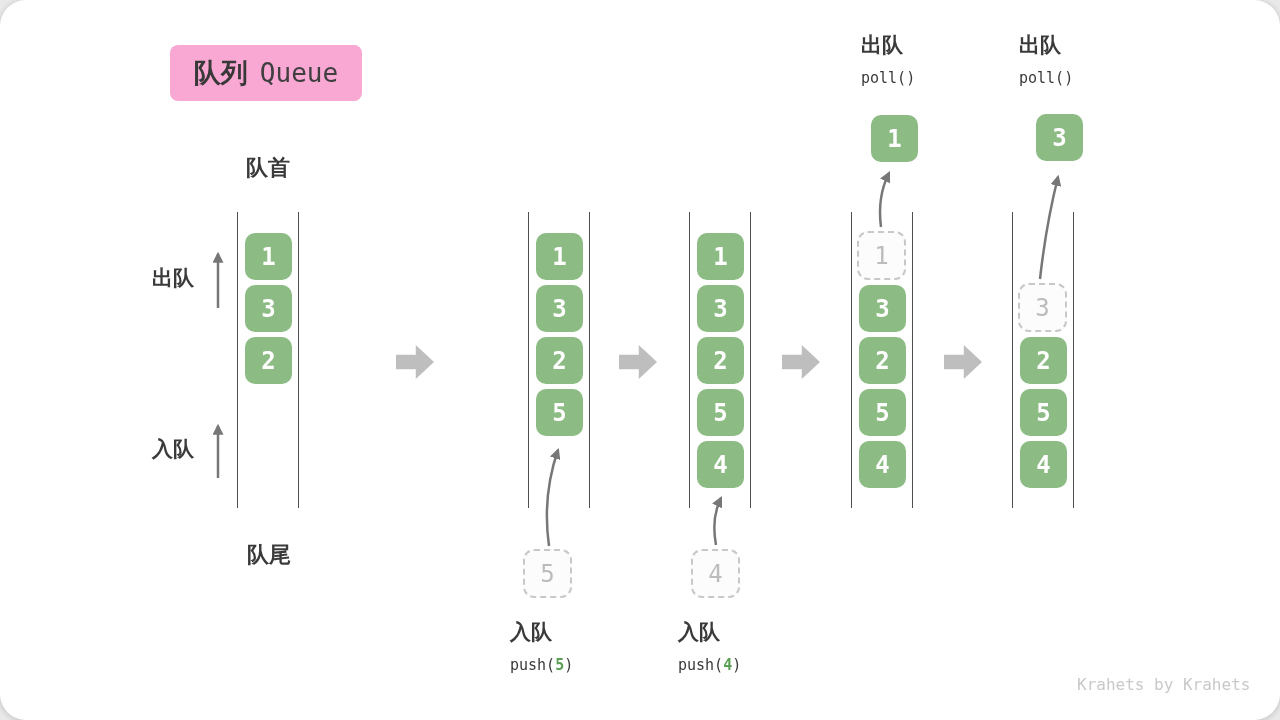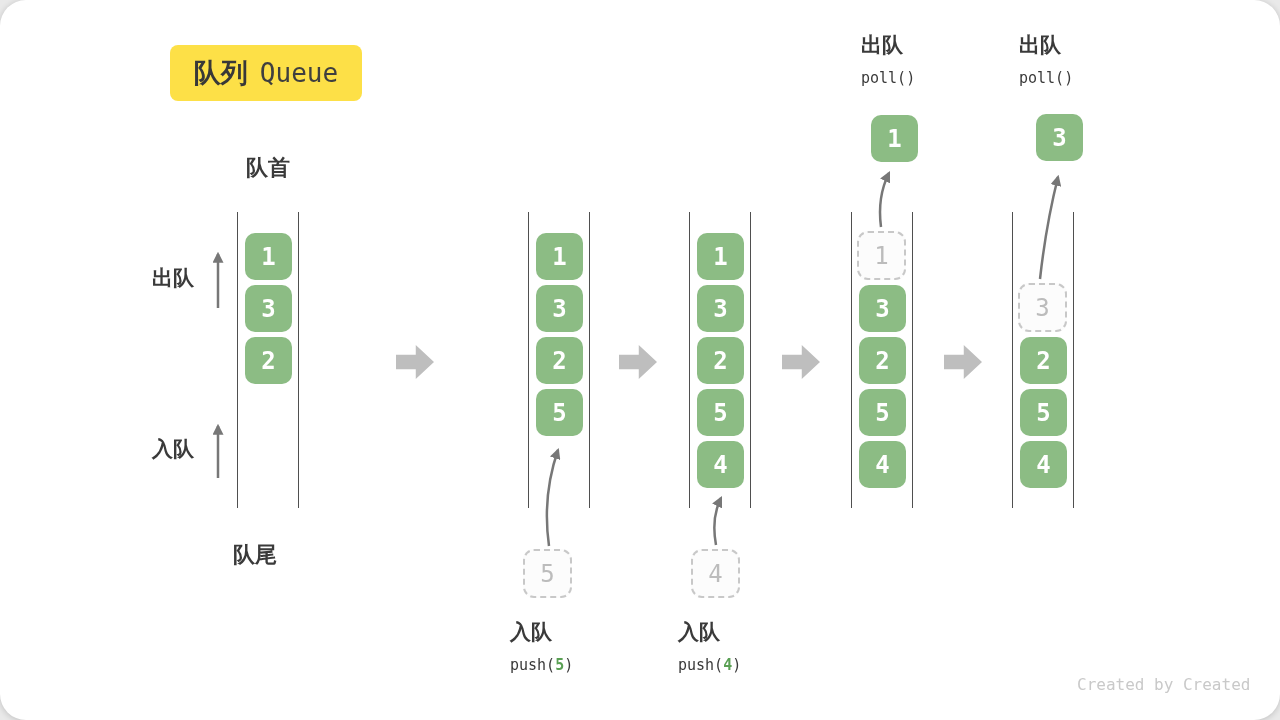--- a/index.html
+++ b/index.html
@@ -9,21 +9,21 @@
     font-family:"DejaVu Sans","Liberation Sans",sans-serif;
     position:relative;overflow:hidden;
   }
   .canvas{
     position:absolute;left:0;top:0;width:1280px;height:720px;
     background:#ffffff;border-radius:26px;
     box-shadow:0 1px 6px rgba(0,0,0,0.18);
   }
   .title-box{
     position:absolute;left:170px;top:45px;width:192px;height:56px;
-    background:#fde047;border-radius:8px;
+    background:#f9a8d4;border-radius:8px;
     display:flex;align-items:center;justify-content:center;gap:12px;
   }
   .title-zh{font-size:27px;font-weight:bold;color:#383838;}
   .title-en{font-family:"DejaVu Sans Mono","Liberation Mono",monospace;font-size:26px;color:#3f3f3f;}
   .cn-label{
     position:absolute;font-size:21px;font-weight:bold;color:#3a3a3a;white-space:nowrap;
   }
   .col{
     position:absolute;top:212px;height:296px;width:62px;box-sizing:border-box;
     border-left:1.5px solid #4f4f4f;border-right:1.5px solid #4f4f4f;
@@ -65,21 +65,21 @@
 <body>
 
 <div class="canvas">
 
   <div class="title-box">
     <span class="title-zh">队列</span>
     <span class="title-en">Queue</span>
   </div>
 
   <div class="cn-label" style="left:237px;top:153px;width:62px;text-align:center;font-size:22px;">队首</div>
-  <div class="cn-label" style="left:233px;top:540px;width:72px;font-size:22px;">队尾</div>
+  <div class="cn-label" style="left:233px;top:540px;width:72px;text-align:center;font-size:22px;">队尾</div>
   <div class="cn-label" style="left:152px;top:264px;">出队</div>
   <div class="cn-label" style="left:152px;top:435px;">入队</div>
 
   <div class="col" style="left:237px;"></div>
   <div class="col" style="left:528px;"></div>
   <div class="col" style="left:689px;"></div>
   <div class="col" style="left:851px;"></div>
   <div class="col" style="left:1012px;"></div>
 
   <div class="block" style="left:245px;top:233px;">1</div>
@@ -144,15 +144,15 @@
       </marker>
     </defs>
     <path d="M 218 308 L 218 254" stroke="#777777" stroke-width="2.5" fill="none" marker-end="url(#ah)"></path>
     <path d="M 218 478 L 218 426" stroke="#777777" stroke-width="2.5" fill="none" marker-end="url(#ah)"></path>
     <path d="M 549 546 Q 542 496 558 450" stroke="#777777" stroke-width="2.5" fill="none" marker-end="url(#ah)"></path>
     <path d="M 716 545 Q 711 518 721 498" stroke="#777777" stroke-width="2.5" fill="none" marker-end="url(#ah)"></path>
     <path d="M 881 227 Q 877 197 889 173" stroke="#777777" stroke-width="2.5" fill="none" marker-end="url(#ah)"></path>
     <path d="M 1040 279 Q 1046 225 1058 177" stroke="#777777" stroke-width="2.5" fill="none" marker-end="url(#ah)"></path>
   </svg>
 
-  <div class="watermark">Created by Created</div>
+  <div class="watermark">Krahets by Krahets</div>
 
 </div>
 
 </body></html>

